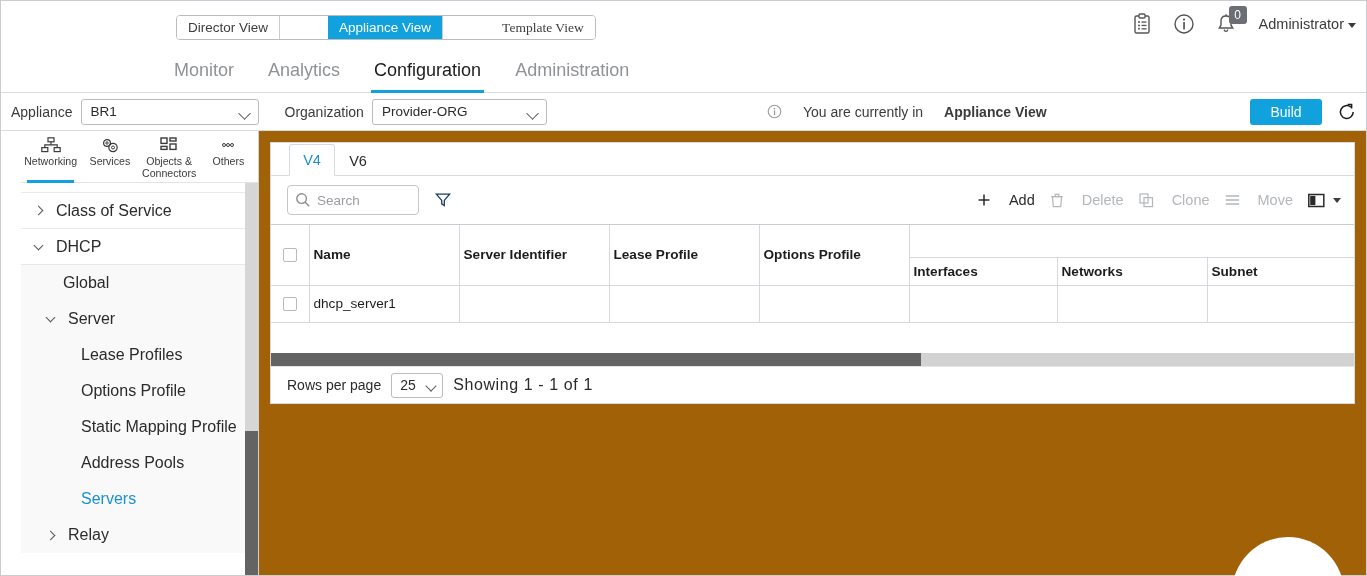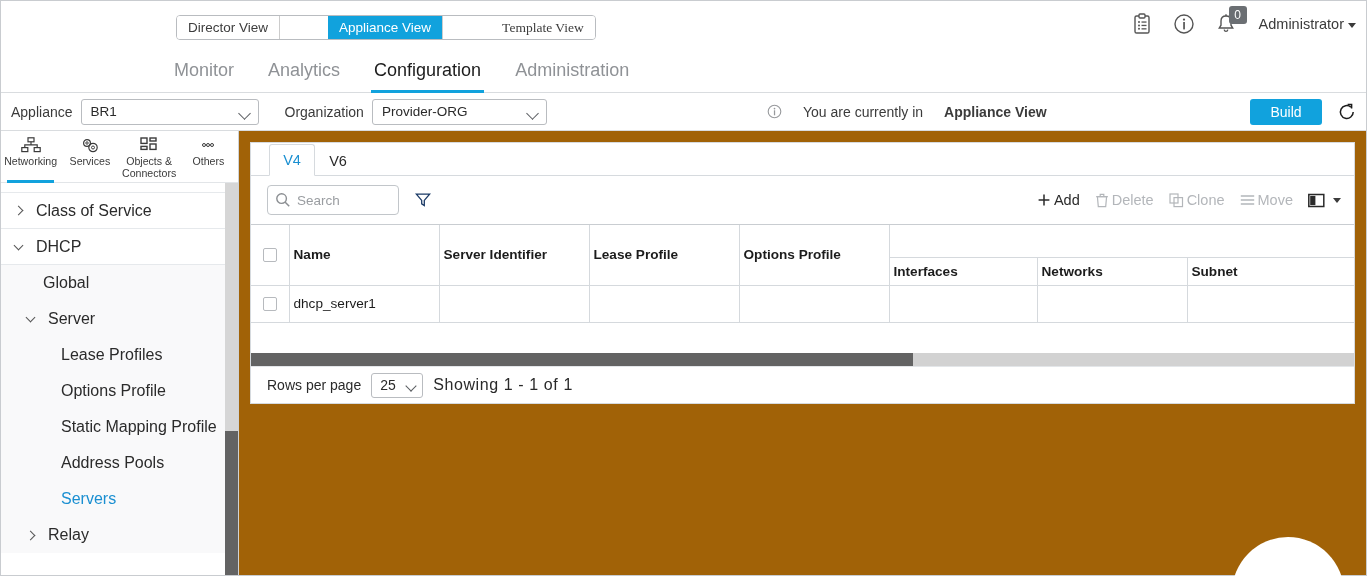--- a/index.html
+++ b/index.html
@@ -183,20 +183,21 @@
     cursor: pointer;
     display: flex;
   }
 
   
   .body {
     flex: 1 1 auto;
     display: flex;
     min-height: 0;
     background: #f3f7fa;
+    margin-left: 20px;
   }
 
   
   .leftpane {
     position: relative;
     width: 238px;
     flex: 0 0 238px;
     background: #ffffff;
     border-right: 1px solid #cfd3d7;
     display: flex;
@@ -373,21 +374,21 @@
 
   .tb-actions {
     margin-left: auto;
     display: flex;
     align-items: center;
     gap: 15px;
   }
   .tb-act {
     display: flex;
     align-items: center;
-    gap: 3px;
+    gap: 18px;
     font-size: 14.5px;
     color: #2a2a2a;
     cursor: pointer;
     white-space: nowrap;
   }
   .tb-act.disabled { color: #b3b6ba; cursor: default; }
   .colsel { display: flex; align-items: center; gap: 4px; cursor: pointer; }
 
   
   .tablewrap {

